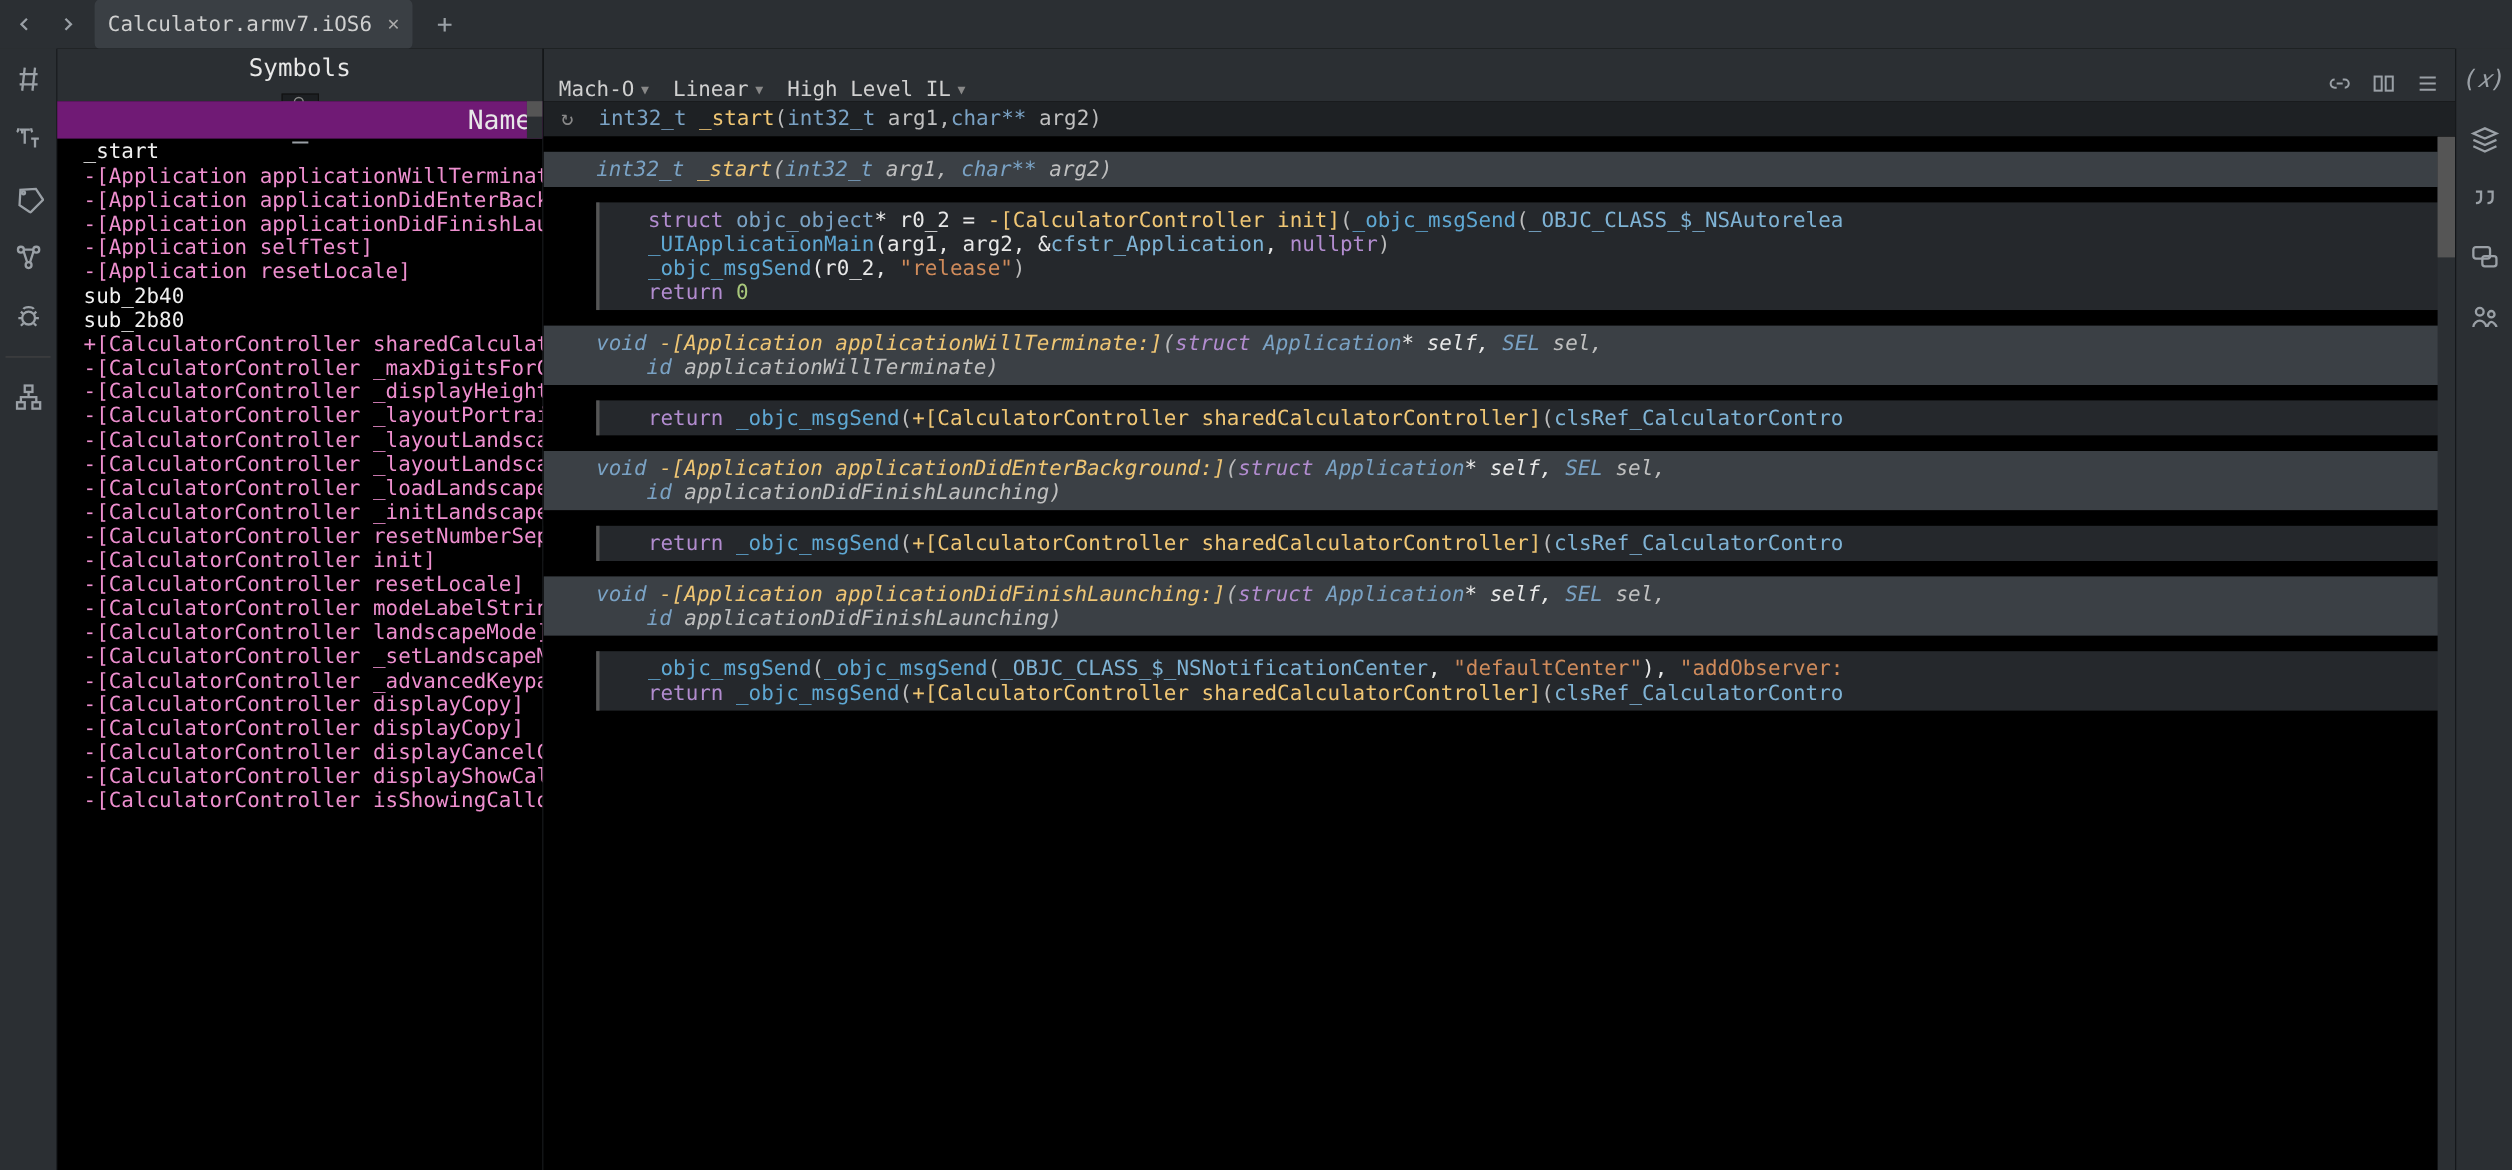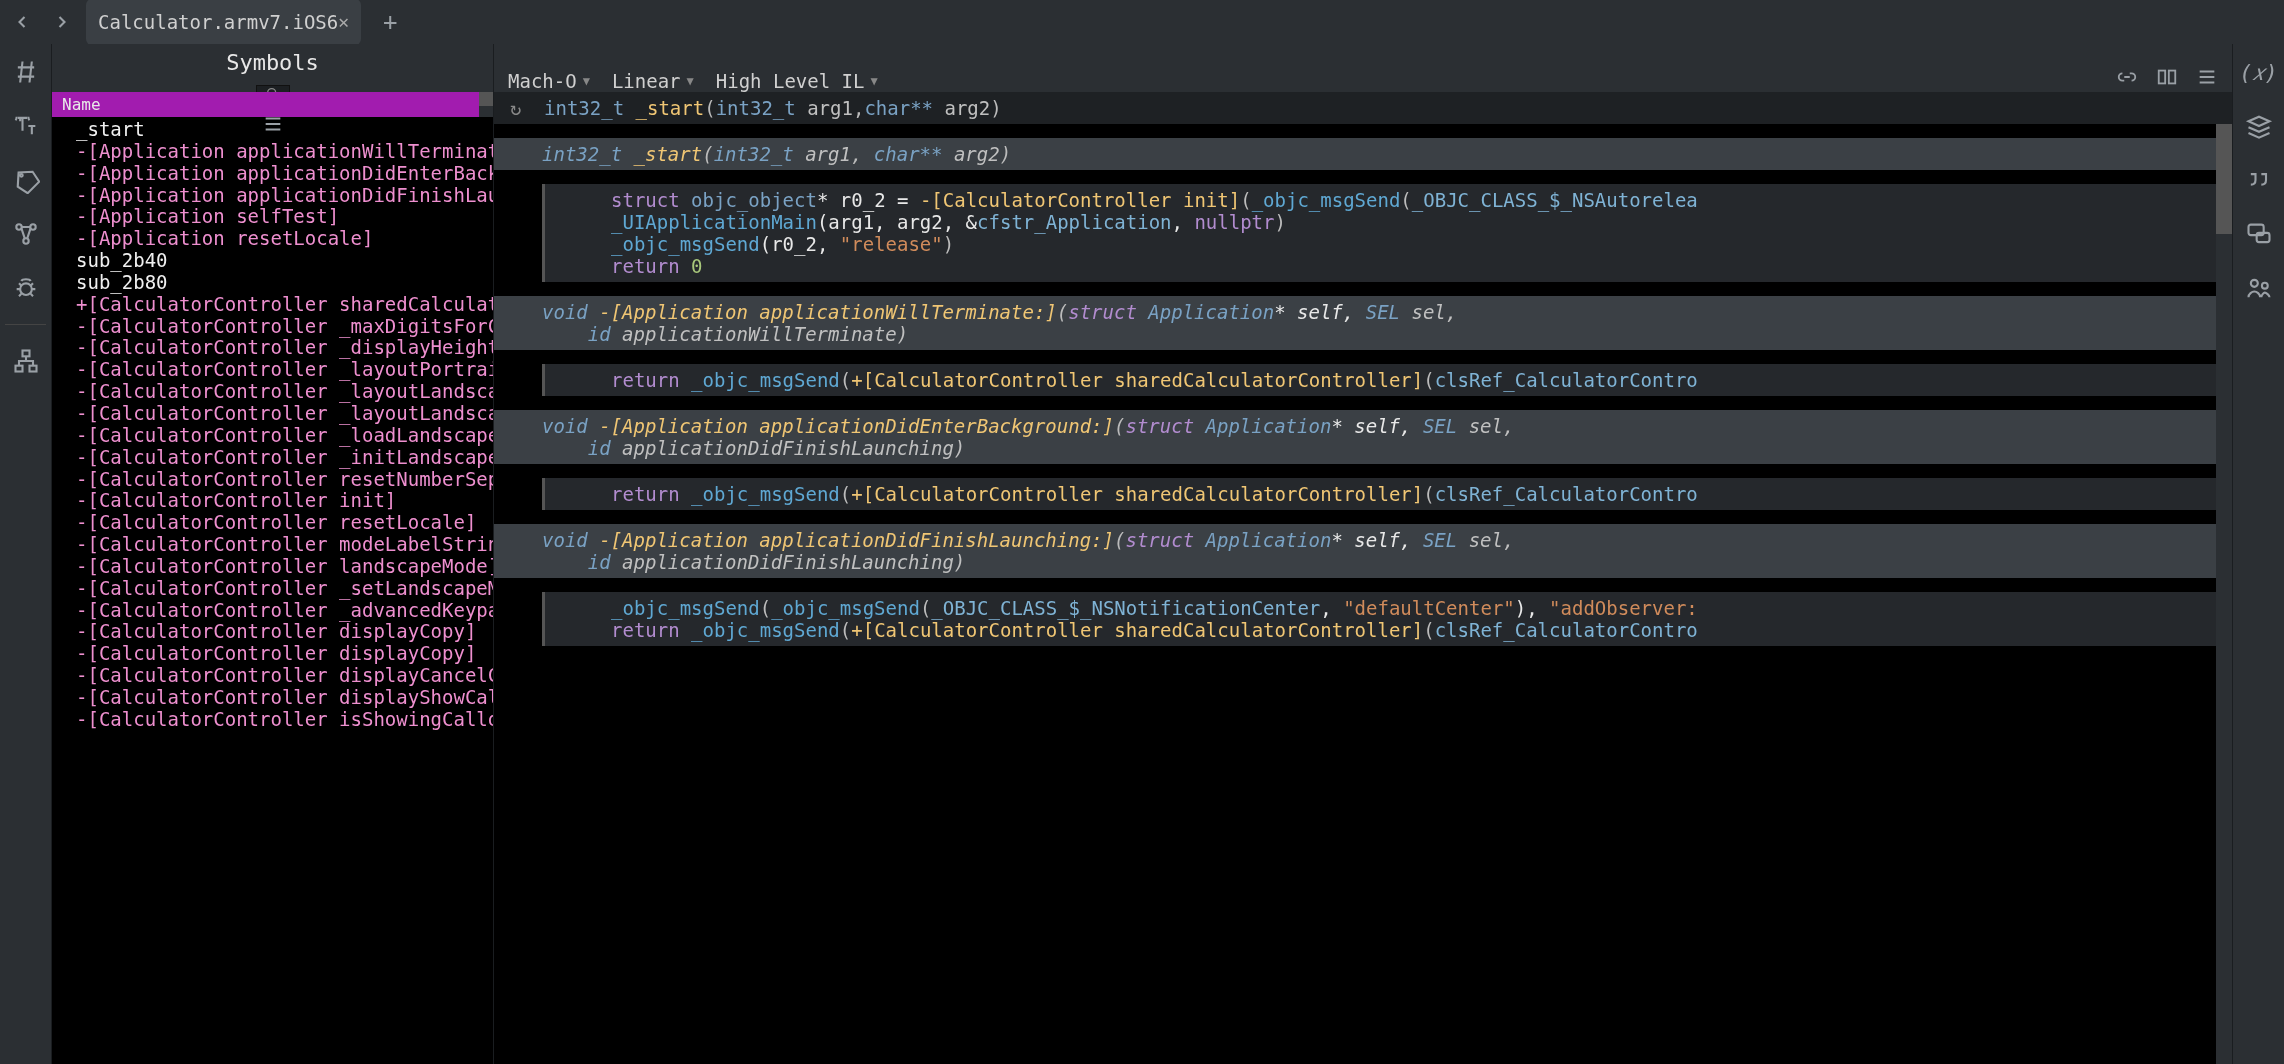--- a/index.html
+++ b/index.html
@@ -30,20 +30,21 @@
   justify-content: center;
   color: #9aa0a6;
   cursor: pointer;
 }
 .tab {
   background: #3a3f44;
   border-radius: 6px;
   padding: 12px 12px;
   display: flex;
   align-items: flex-start;
+  gap: 14px;
   color: #d0d0d0;
 }
 .tab-close {
   color: #aaa;
   cursor: pointer;
   font-size: 18px;
 }
 .plus-tab {
   color: #9aa0a6;
   font-size: 24px;
@@ -103,25 +104,26 @@
   display: flex;
   align-items: center;
   padding: 0 8px;
   color: #888;
 }
 .hamburger {
   color: #9aa0a6;
   cursor: pointer;
 }
 .col-header {
-  background: #a21caf;
+  background: #701a75;
   color: #e8e8e8;
   padding: 3px 10px;
-  font-size: 16px;
+  font-size: 24px;
   position: relative;
+  text-align: right;
 }
 .scroll-track { position: absolute; right:0; top:0; bottom:0; width:14px; background:#2b2f33; }
 .scroll-thumb-up { position:absolute; right:0; top:0; width:14px; height:14px; background:#555; }
 .symbols-list {
   flex: 1;
   overflow: hidden;
   padding: 2px 0 0 24px;
   line-height: 1.15;
 }
 .sym { white-space: nowrap; }
@@ -157,21 +159,21 @@
 .refresh-icon { position:absolute; left:16px; color:#888; }
 .code-area {
   flex:1;
   overflow:hidden;
   position: relative;
 }
 .code-scroll-track { position:absolute; right:0; top:0; bottom:0; width:16px; background:#2b2f33; }
 .code-scroll-thumb { position:absolute; right:0; top:0; width:16px; height:110px; background:#555; }
 .block-gap { background:#000; height:14px; }
 .fn-header { background:#3b4045; padding: 5px 48px; font-style: italic; }
-.fn-body { background:#25282c; padding: 5px 48px 5px 66px; border-left: 3px solid #555; margin-left:48px; }
+.fn-body { background:#25282c; padding: 5px 48px 5px 44px; border-left: 3px solid #555; margin-left:48px; }
 .tk-type { color:#7aa2c4; }
 .tk-fn { color:#f0c674; }
 .tk-fn2 { color:#f0c674; }
 .tk-kw { color:#b28ccf; }
 .tk-name { color:#e8e8e8; }
 .tk-param { color:#c0c0c0; }
 .tk-num { color:#a8c77b; }
 .tk-str { color:#d08b5b; }
 .tk-ref { color:#7fb3d5; }
 .tk-punct { color:#bbb; }

